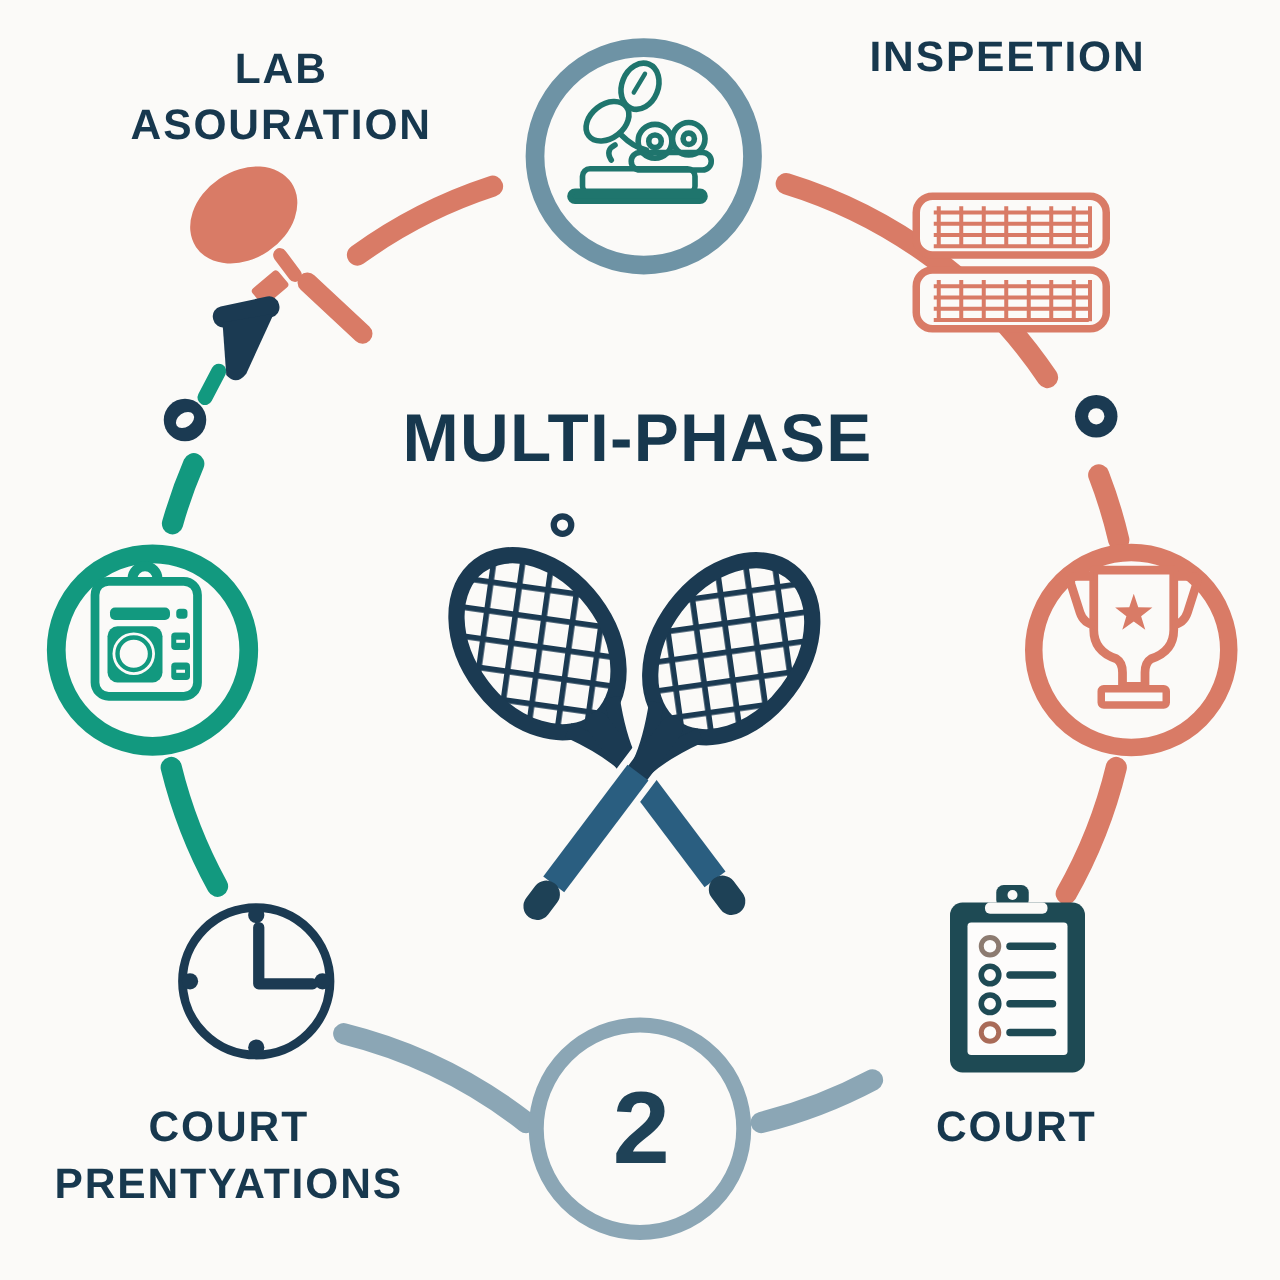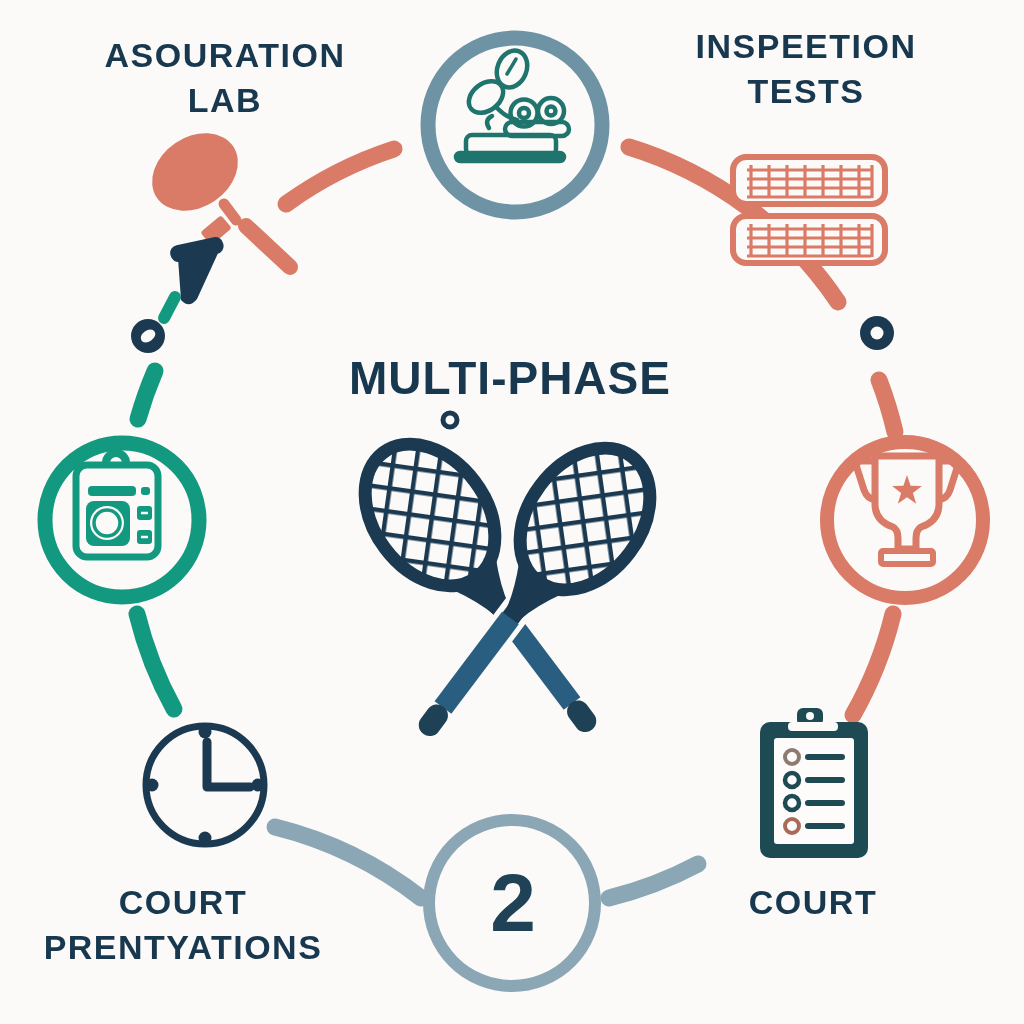--- a/index.html
+++ b/index.html
@@ -8,21 +8,21 @@
     --sketch_teal:#1F756D; --clipboard:#1E4A54; --check_brown:#8C7B70; --check_rust:#A96B58;
   }
   html,body{margin:0;padding:0;}
   body{background:#fff;}
   .stage{position:relative;width:1024px;height:1024px;background:var(--background);overflow:hidden;
          font-family:"Liberation Sans", sans-serif;}
   svg.scene{position:absolute;left:0;top:0;}
   .label{position:absolute;transform:translateX(-50%);text-align:center;color:var(--ink);
          font-weight:700;font-size:34px;line-height:45px;letter-spacing:1.5px;white-space:nowrap;}
   .label span{display:block;}
-  .title{font-size:46px;line-height:47px;letter-spacing:1px;margin-top:27px;}
+  .title{font-size:54px;line-height:47px;letter-spacing:1px;}
   .num{position:absolute;transform:translate(-50%,-50%);color:#1F4257;font-weight:700;font-size:82px;letter-spacing:0;}
   
   .sk-salmon{stroke:var(--salmon);} .sk-teal{stroke:var(--teal);} .sk-slate{stroke:var(--slate);}
   .sk-steel{stroke:var(--steel);} .sk-navy{stroke:var(--navy);} .sk-sketch{stroke:var(--sketch_teal);}
   .sk-clip{stroke:var(--clipboard);} .sk-brown{stroke:var(--check_brown);} .sk-rust{stroke:var(--check_rust);}
   .fl-salmon{fill:var(--salmon);} .fl-teal{fill:var(--teal);} .fl-navy{fill:var(--navy);}
   .fl-bg{fill:var(--background);} .fl-none{fill:none;} .fl-clip{fill:var(--clipboard);}
 </style>
 </head>
 <body>
@@ -166,27 +166,26 @@
     <g transform="translate(585,519) rotate(37)">
       <line x1="0" y1="100" x2="0" y2="250" stroke="var(--background)" stroke-width="31" stroke-linecap="round"></line>
       <use href="#racket"></use>
     </g>
   </g>
 
   <circle cx="450" cy="420" r="7" class="fl-none sk-navy" stroke-width="5"></circle>
 </svg>
 
 <div class="label" style="left:225px;top:33px;">
+  <span>LAB</span>
   <span>ASOURATION</span>
-  <span>LAB</span>
 </div>
 
 <div class="label" style="left:806px;top:24px;">
   <span>INSPEETION</span>
-  <span>TESTS</span>
 </div>
 
 <div class="label title" style="left:510px;top:328px;">
   <span>MULTI-PHASE</span>
 </div>
 
 <div class="label" style="left:183px;top:880px;">
   <span>COURT</span>
   <span>PRENTYATIONS</span>
 </div>

